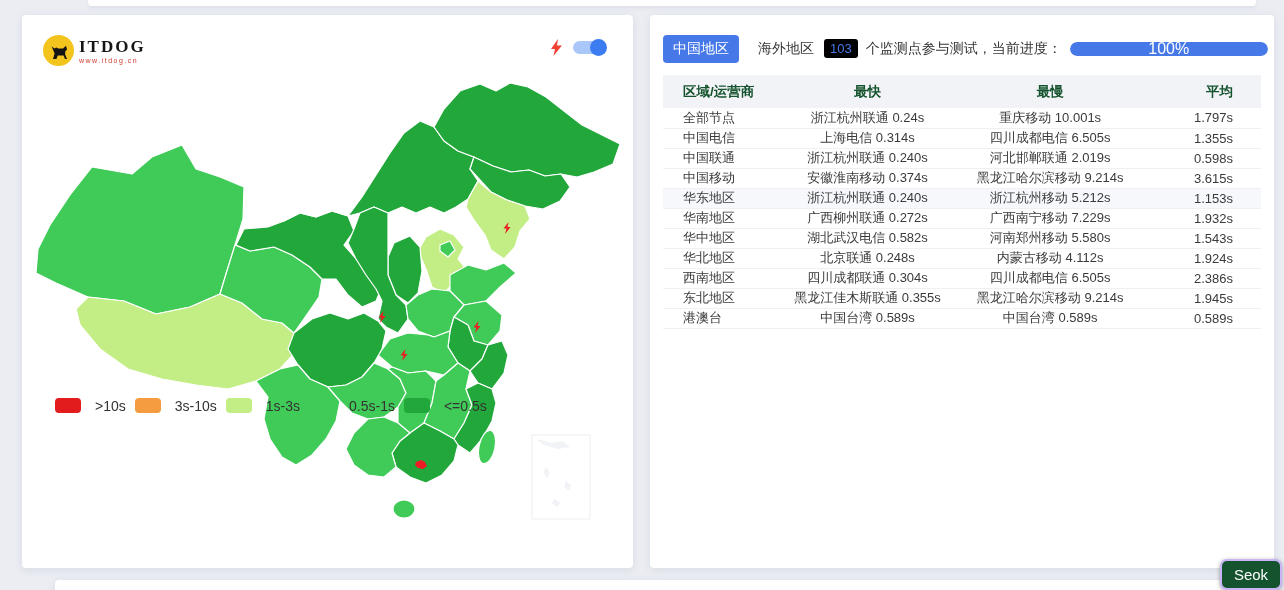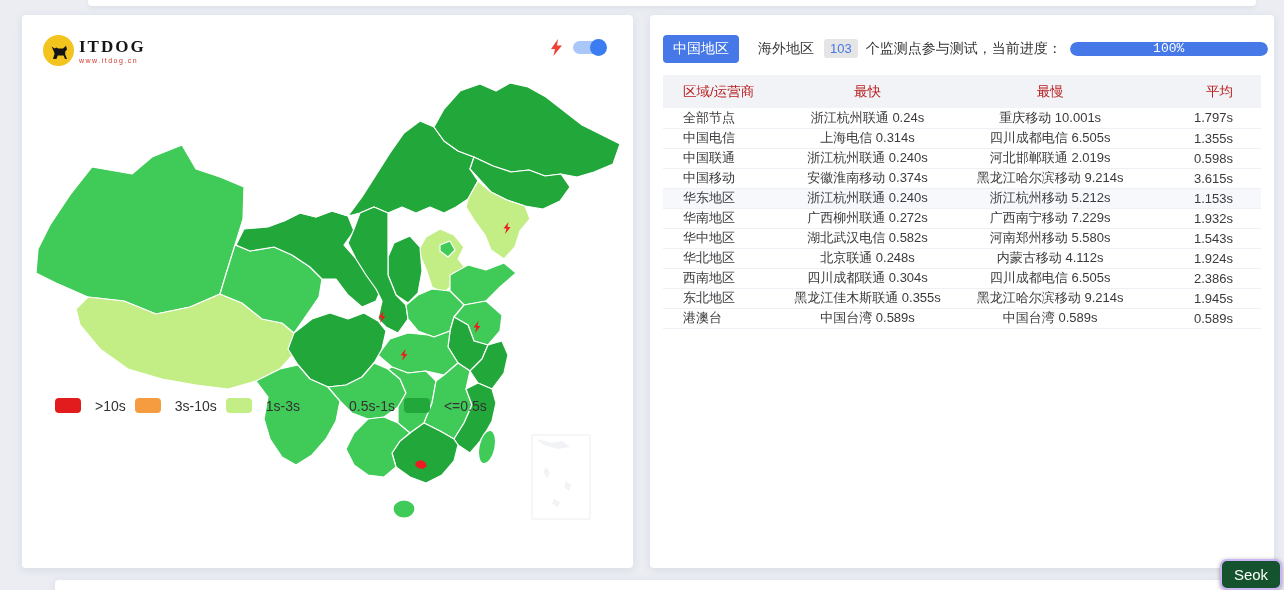--- a/index.html
+++ b/index.html
@@ -38,27 +38,27 @@
   .legend-swatch{width:26px;height:15px;border-radius:4px;flex:none;}
   .legend-label{font-size:14px;color:#333;}
 
   
   .results-card{left:650px;top:15px;width:624px;height:553px;}
   .results-header{display:flex;align-items:center;padding:15px 13px 0 13px;height:52px;}
   .tabs{display:flex;align-items:center;gap:9px;text-align:center;}
   .tab{font-size:14px;padding:5px 10px;border-radius:4px;color:#3a3a3c;cursor:pointer;white-space:nowrap;}
   .tab.active{background:var(--accent);color:#fff;}
   .hdr-right{margin-left:auto;display:flex;align-items:center;}
-  .badge{background:#e5e5e5;color:var(--accent);font-size:13px;padding:2px 6px;border-radius:3px;}
+  .badge{background:#000000;color:var(--accent);font-size:13px;padding:2px 6px;border-radius:3px;}
   .monitor-text{font-size:14px;color:#333;margin:0 8px 0 8px;white-space:nowrap;}
   .progress{width:198px;height:14px;border-radius:7px;background:#dfe5f2;overflow:hidden;flex:none;}
-  .progress-fill{height:100%;background:var(--accent);color:#fff;font-size:13px;display:flex;align-items:center;justify-content:center;border-radius:7px;font-family:Liberation Mono, monospace;}
+  .progress-fill{height:100%;background:var(--accent);color:#fff;font-size:16px;display:flex;align-items:center;justify-content:center;border-radius:7px;}
   table{border-collapse:collapse;width:598px;margin:8px 13px 0 13px;table-layout:fixed;font-size:13px;}
   col.c1{width:21.2%;} col.c2{width:26%;} col.c3{width:35.1%;} col.c4{width:17.7%;}
-  thead th{background:#f1f3f6;font-weight:400;font-size:13.5px;color:#b91c1c;height:33px;}
+  thead th{background:#f1f3f6;font-weight:700;font-size:13.5px;color:#14532d;height:33px;}
   th,td{text-align:center;color:#3a3a3c;}
   th:first-child,td:first-child{text-align:left;padding-left:20px;}
   th:last-child,td:last-child{text-align:right;padding-right:28px;}
   tbody td{height:20px;border-bottom:1px solid #eef0f5;white-space:nowrap;overflow:hidden;}
   tbody tr.hl{background:#f6f8fb;}
 
   
   .seok-btn{position:absolute;right:2px;bottom:0;width:62px;height:31px;background:#14532d;border:2px solid #c9b5f5;border-radius:7px;color:#fff;font-size:15px;display:flex;align-items:center;justify-content:center;z-index:10;cursor:pointer;box-shadow:0 1px 4px rgba(0,0,0,.35);}
 </style>
 </head>

